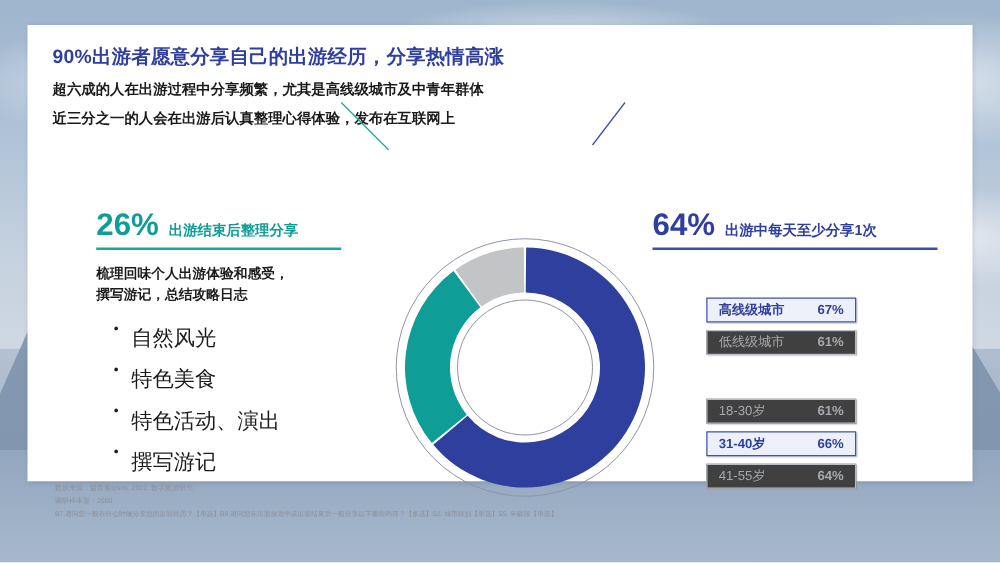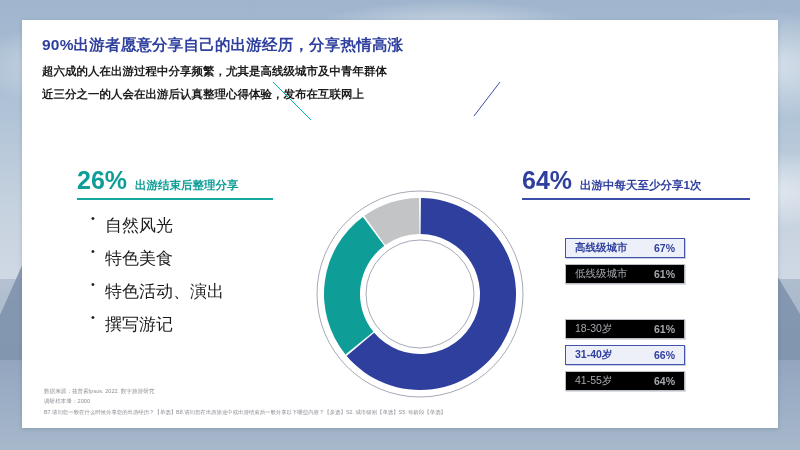--- a/index.html
+++ b/index.html
@@ -63,21 +63,21 @@
   }
   .ground {
     position: absolute; left: 0; right: 0; bottom: 0; height: 20%;
     background: linear-gradient(180deg, #93a6bf 0%, #9db0c6 55%, #a8b8cb 100%);
   }
 
   
   #card {
     position: absolute;
     left: 22px; top: 20px;
-    width: 756px; height: 408px;
+    width: 756px; height: 365px;
     background: #ffffff;
     box-shadow: 0 1px 4px rgba(40,60,90,.18);
   }
 
   
   .headline {
     position: absolute; left: 20px; top: 15px;
     font-size: 15.5px; font-weight: bold; color: #2e3f9e;
     letter-spacing: .2px; white-space: nowrap;
   }
@@ -120,21 +120,21 @@
   .label-navy { font-size: 11.5px; font-weight: bold; color: #2e3f9e; white-space: nowrap; }
   .rule-navy { margin-top: 5px; height: 1.5px; width: 228px; background: #3d4ea8; }
 
   .stat-group { position: absolute; left: 543px; }
   #group-city { top: 218px; }
   #group-age  { top: 299px; }
 
   .stat-box {
     width: 120px; height: 20px;
     border: 1px solid #b9bdc4;
-    background: #000000;
+    background: #404040;
     display: flex; align-items: center; justify-content: space-between;
     padding: 0 9px;
     margin-bottom: 6px;
     font-size: 10.5px; color: #a6a8ad;
     box-shadow: 1px 1px 0 rgba(150,155,165,.35);
   }
   .stat-box.hl {
     border: 1px solid #4254aa;
     background: #eef0f9;
     color: #2e3f9e; font-weight: bold;
@@ -182,20 +182,24 @@
       <path d="M 251 62 L 289 100" stroke="#16a79f" stroke-width="1" fill="none"></path>
       <path d="M 478 62 L 452 96" stroke="#3d4ea8" stroke-width="1" fill="none"></path>
     </svg>
 
     <div id="left-callout">
       <div class="pct-row">
         <span class="pct-teal">26%</span>
         <span class="label-teal">出游结束后整理分享</span>
       </div>
       <div class="rule-teal"></div>
+      <div class="desc-block">
+        <div>梳理回味个人出游体验和感受，</div>
+        <div>撰写游记，总结攻略日志</div>
+      </div>
       <ul class="bullets">
         <li>自然风光</li>
         <li>特色美食</li>
         <li>特色活动、演出</li>
         <li>撰写游记</li>
       </ul>
     </div>
 
     <div id="donut">
       <svg width="212" height="212" viewBox="0 0 212 212">

